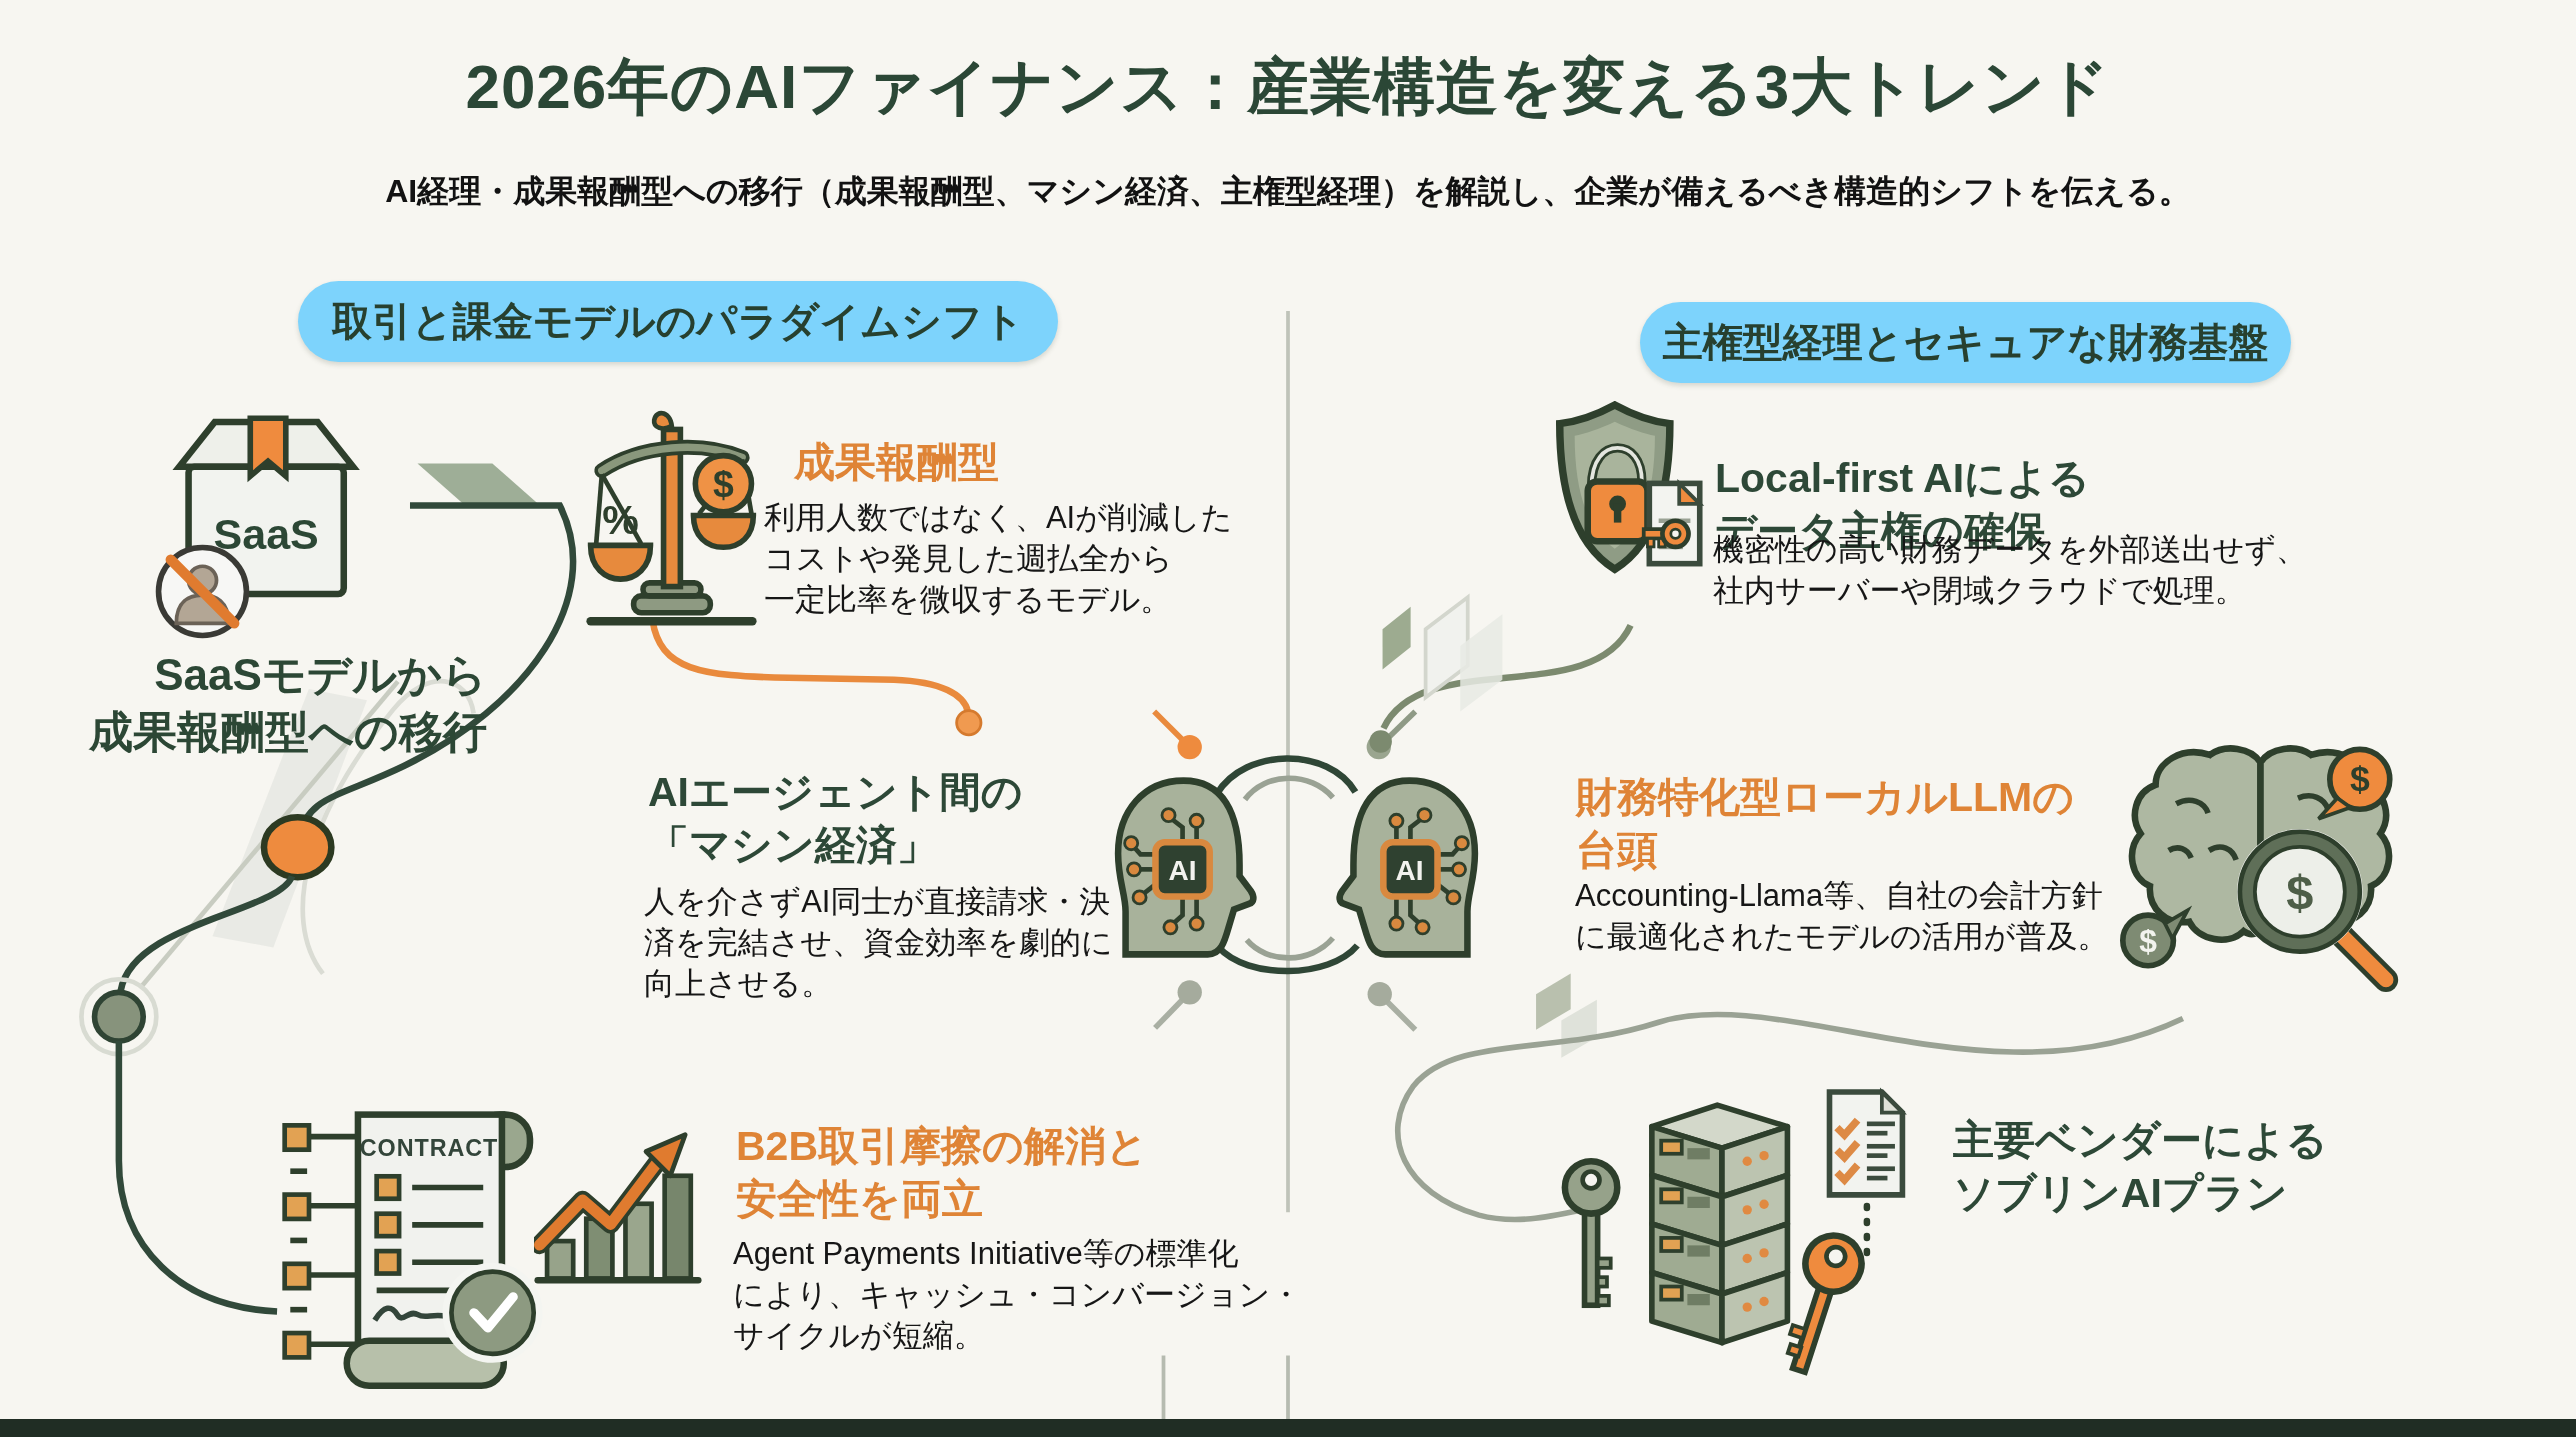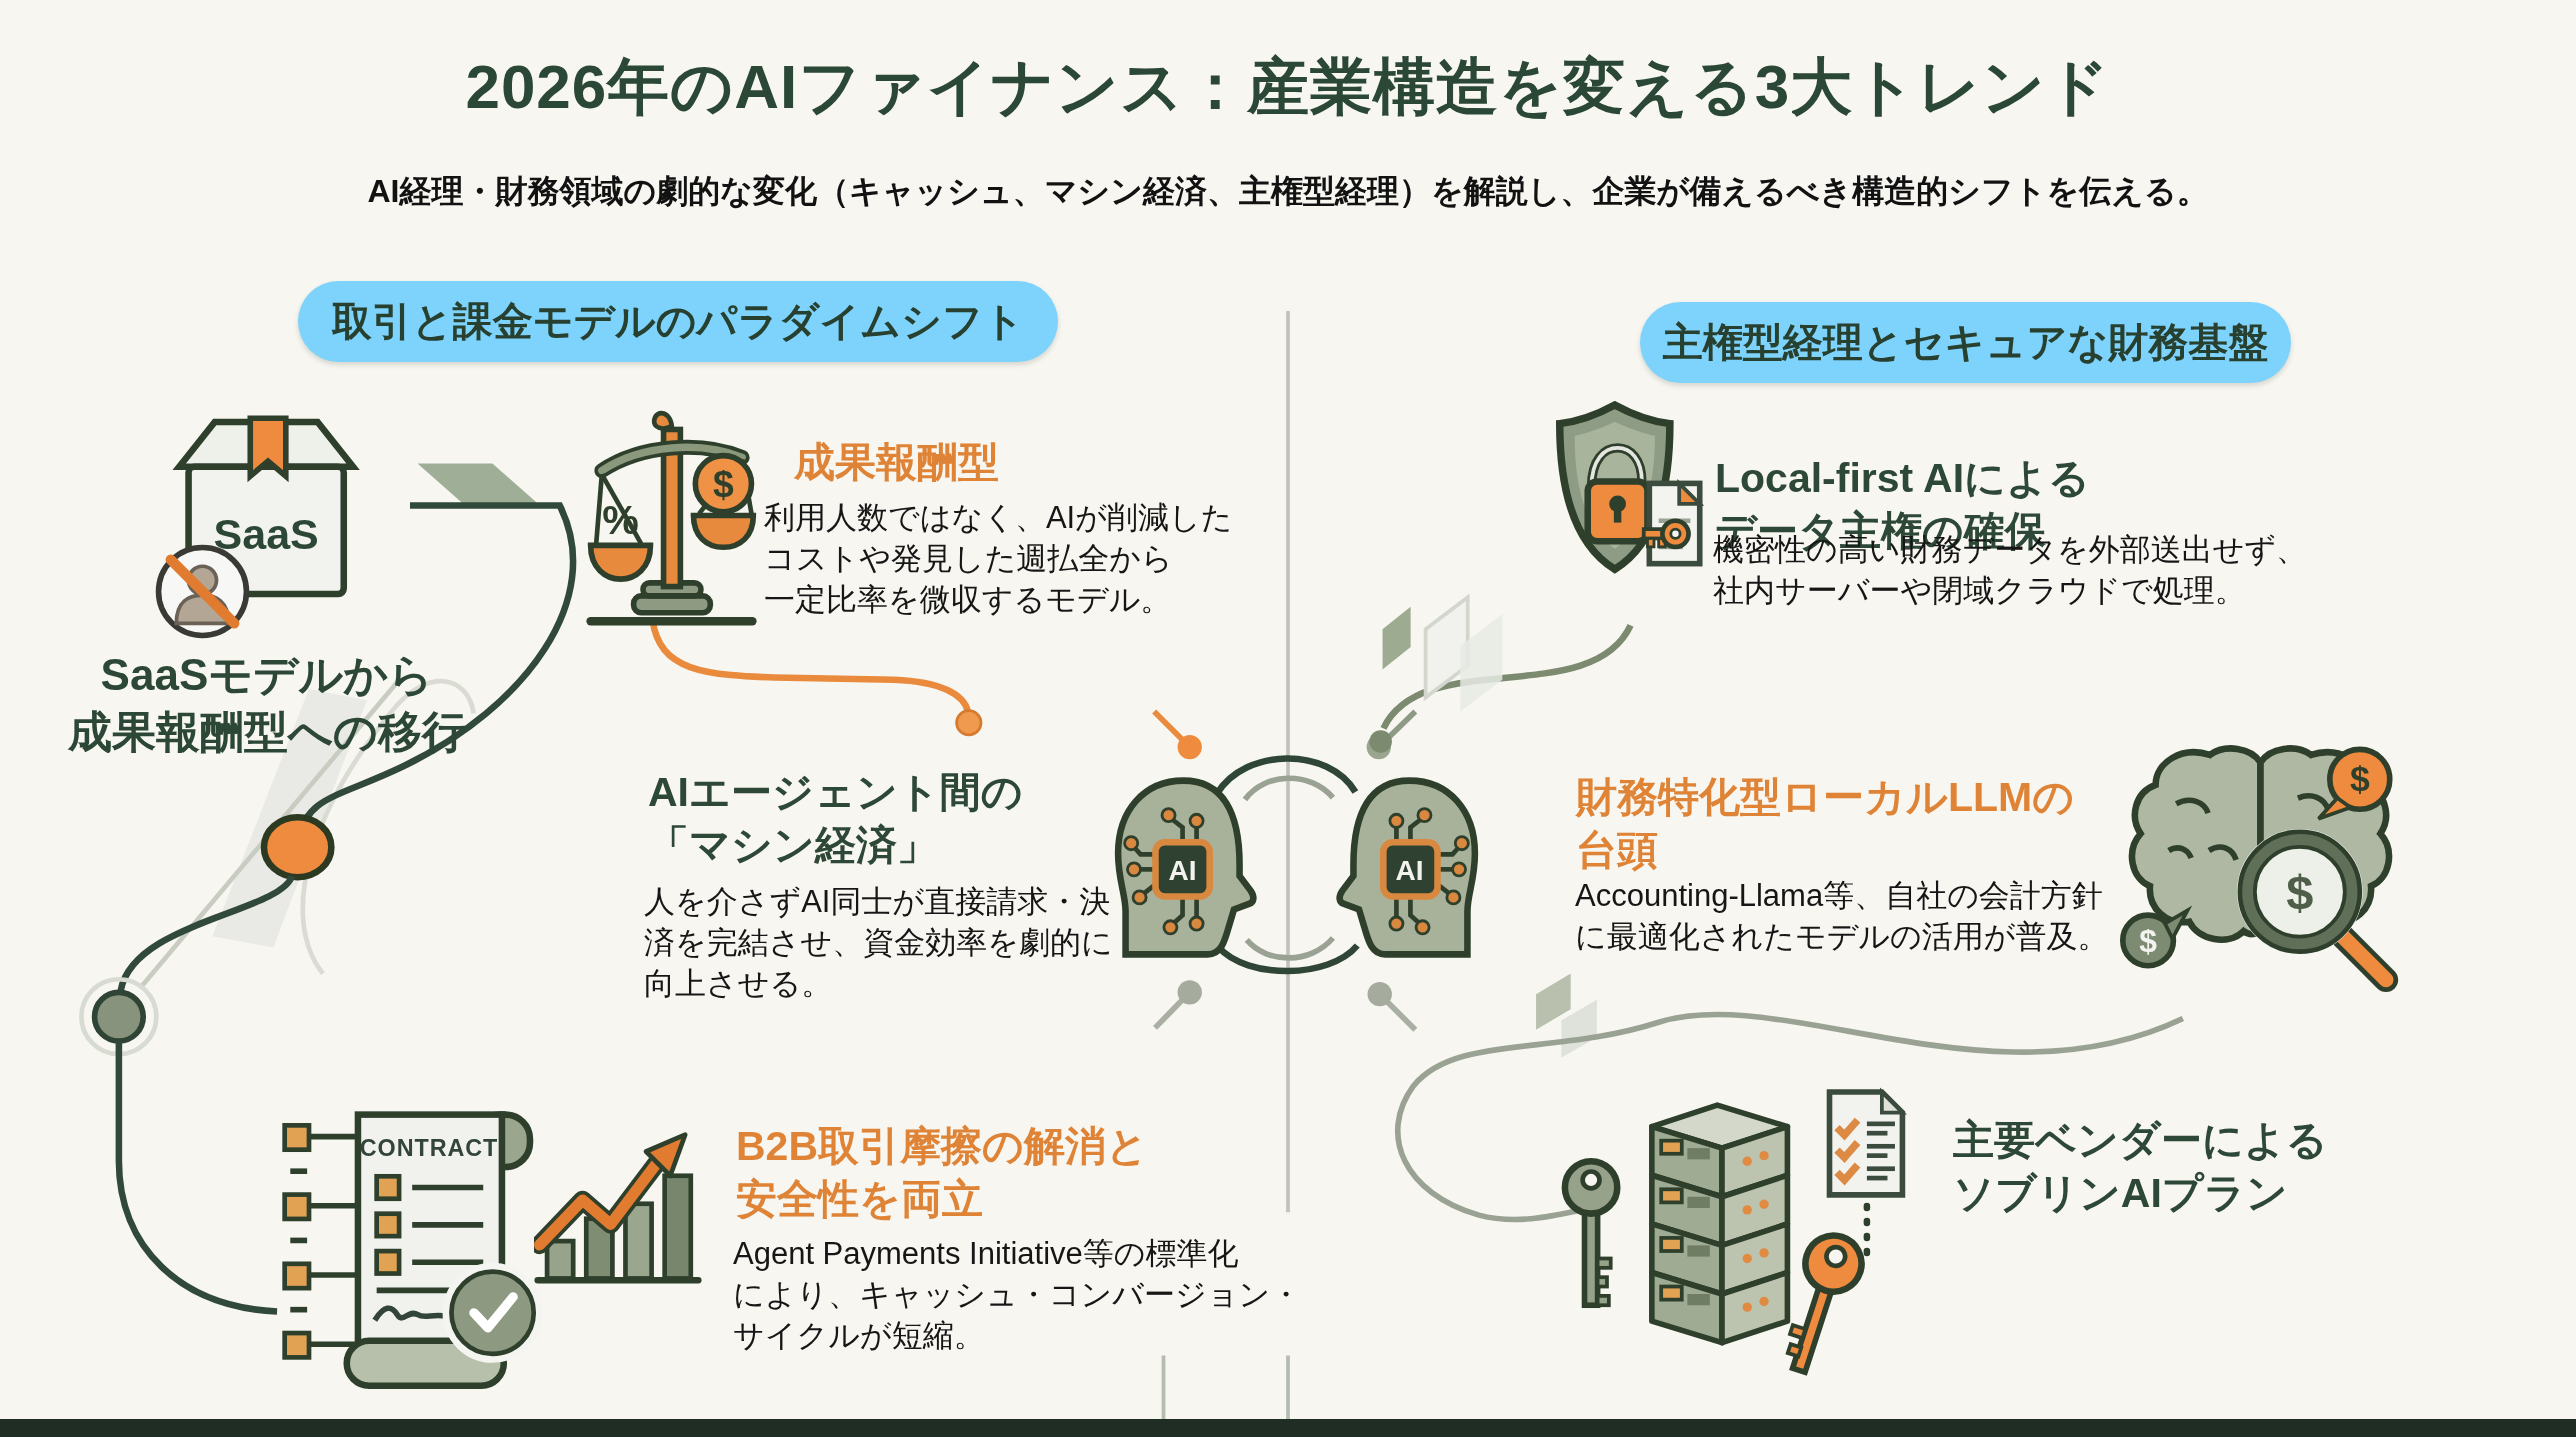--- a/index.html
+++ b/index.html
@@ -6,21 +6,21 @@
   .canvas{position:relative;width:2576px;height:1438px;background:#f7f6f1;overflow:hidden;
           font-family:Liberation Sans, sans-serif;color:#161616;}
   .abs{position:absolute;}
   .title{left:0;right:0;top:45px;text-align:center;font-size:62px;font-weight:bold;color:#2b4736;letter-spacing:0.9px;}
   .subtitle{left:0;right:0;top:170px;text-align:center;font-size:32px;font-weight:600;color:#121212;}
   .badge{display:flex;align-items:center;justify-content:center;background:#7dd3fc;border-radius:43px;
          font-size:40px;font-weight:bold;color:#27402f;box-shadow:0 2.8px 5.6px rgba(60,70,55,.18);}
   .h-green{color:#2d4837;font-weight:bold;font-size:41px;line-height:1.3;white-space:pre-line;}
   .h-orange{color:#df8436;font-weight:bold;font-size:41px;line-height:1.3;white-space:pre-line;}
   .body-text{font-size:31px;line-height:1.32;color:#161616;white-space:pre-line;}
-  .caption{font-size:44px;font-weight:bold;color:#2c4735;line-height:1.3;white-space:pre-line;text-align:center;}
+  .caption{font-size:44px;font-weight:bold;color:#2c4735;line-height:1.3;white-space:pre-line;text-align:right;}
   .bottom-bar{left:0;right:0;bottom:0;height:19px;background:#202d24;}
   svg{display:block;}
 </style>
 </head>
 <body>
 
 <div class="canvas">
 
   <svg class="abs" style="left:0;top:0;" width="2576" height="1438" viewBox="0 0 2752 1536">
 
@@ -62,21 +62,21 @@
     <polygon points="1523,745 1523,672 1568,638 1568,711" fill="#f1f2ee" stroke="#d3d6cd" stroke-width="4"></polygon>
     <polygon points="1560,760 1560,690 1605,656 1605,726" fill="#e8eae4" opacity="0.85"></polygon>
 
     <polygon points="1641,1100 1641,1062 1678,1040 1678,1078" fill="#b9c0ae"></polygon>
     <polygon points="1668,1130 1668,1090 1706,1068 1706,1108" fill="#dfe2da"></polygon>
 
     <path d="M 2332 1088 C 2130 1185 1905 1050 1772 1092 C 1660 1128 1555 1105 1510 1160 C 1472 1212 1500 1275 1580 1298 C 1618 1308 1655 1300 1688 1293" fill="none" stroke="#9aa294" stroke-width="6"></path>
   </svg>
 
   <div class="abs title">2026年のAIファイナンス：産業構造を変える3大トレンド</div>
-  <div class="abs subtitle">AI経理・財務領域の劇的な変化（キャッシュ、マシン経済、主権型経理）を解説し、企業が備えるべき構造的シフトを伝える。</div>
+  <div class="abs subtitle">AI経理・成果報酬型への移行（成果報酬型、マシン経済、主権型経理）を解説し、企業が備えるべき構造的シフトを伝える。</div>
 
   <div class="abs badge" style="left:298px;top:281px;width:760px;height:81px;">取引と課金モデルのパラダイムシフト</div>
   <div class="abs badge" style="left:1640px;top:281px;width:651px;height:81px;margin-top:21px;">主権型経理とセキュアな財務基盤</div>
 
   <svg class="abs" style="left:168px;top:407px;" width="201" height="201" viewBox="0 0 215 215">
     <path d="M12 64 L50 16 H160 L198 64 Z" fill="#eef0ea" stroke="#2e3f2c" stroke-width="7"></path>
     <rect x="22" y="64" width="166" height="136" rx="6" fill="#f2f3ef" stroke="#2e3f2c" stroke-width="7"></rect>
     <path d="M88 12 H126 V74 L107 58 L88 74 Z" fill="#ef8b3e" stroke="#2e3f2c" stroke-width="6"></path>
     <text x="105" y="152" text-anchor="middle" font-size="46" font-weight="bold" fill="#2c4735">SaaS</text>
   </svg>

